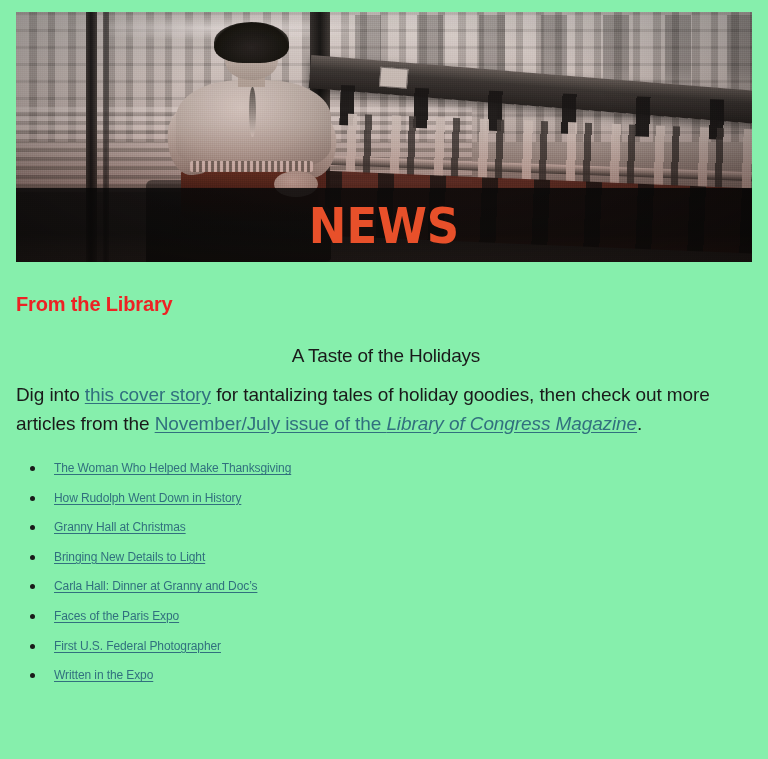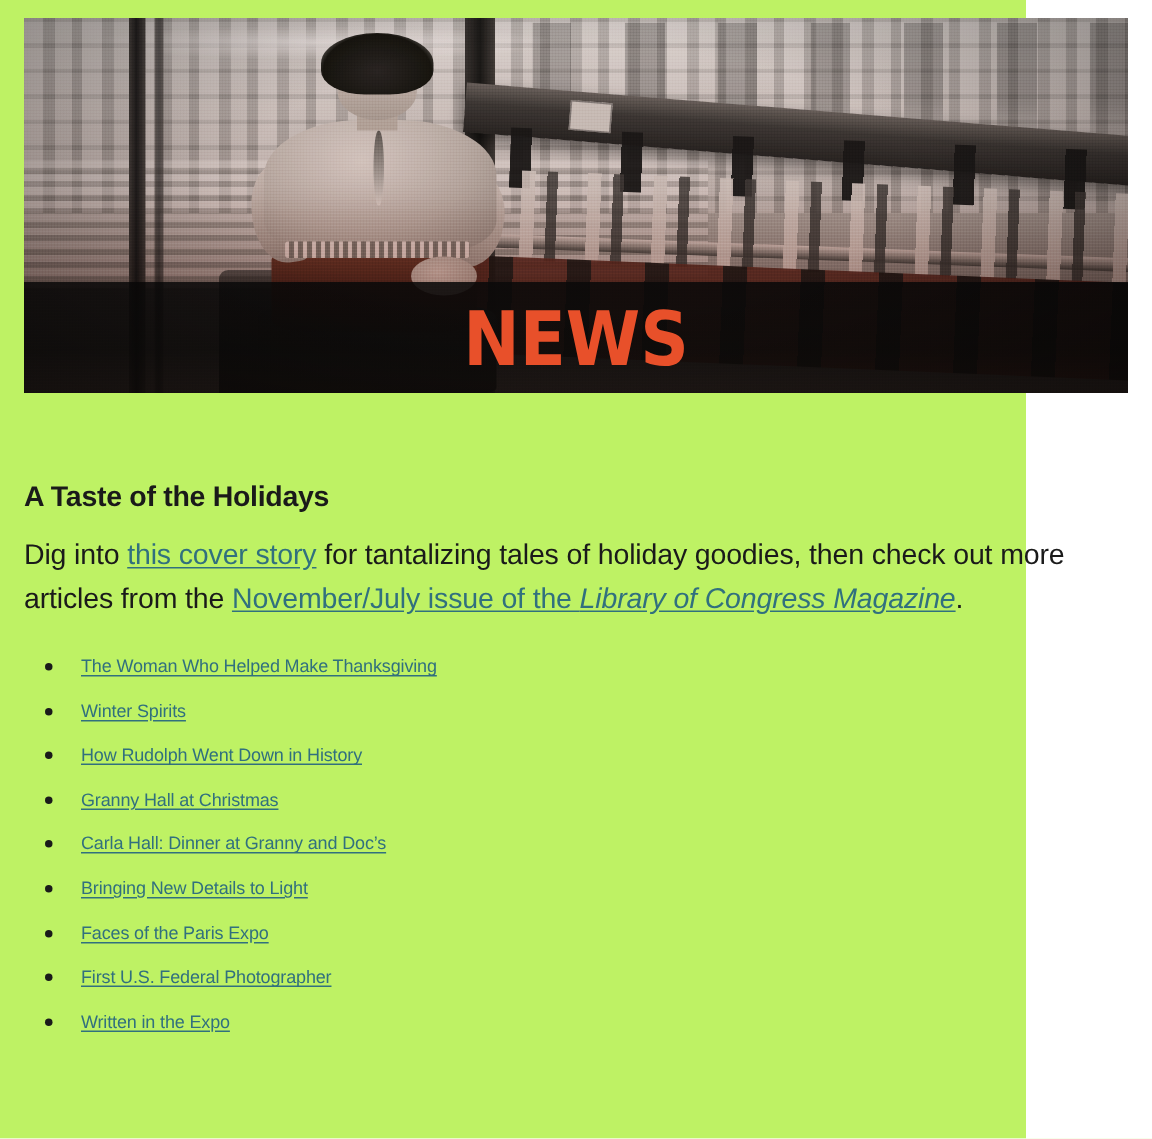--- a/index.html
+++ b/index.html
@@ -12,23 +12,23 @@
     width: 768px;
     height: 759px;
     font-family: "Liberation Sans", sans-serif;
     color: #1a1a1a;
     -webkit-font-smoothing: antialiased;
     overflow: hidden;
   }
 
   .page {
     position: relative;
-    width: 684px;
+    width: 768px;
     height: 759px;
-    background: #bef264;
+    background: #86efac;
   }
 
   
   .hero {
     position: absolute;
     left: 16px;
     top: 12px;
     width: 736px;
     height: 250px;
     overflow: hidden;
@@ -316,23 +316,24 @@
     line-height: 24px;
     font-weight: 700;
     color: #ed2224;
     letter-spacing: -.15px;
   }
 
   .subhead {
     margin: 28px 0 12px 0;
     font-size: 19px;
     line-height: 24px;
-    font-weight: 700;
+    font-weight: 400;
     color: #1a1a1a;
     letter-spacing: -.2px;
+    text-align: center;
   }
 
   .lede {
     margin: 7px 0 0 0;
     font-size: 19px;
     line-height: 29px;
     font-weight: 400;
     color: #1a1a1a;
     letter-spacing: -.1px;
   }
@@ -413,31 +414,31 @@
       <div class="photo-grain"></div>
       <div class="photo-band"></div>
       <div class="photo-vignette"></div>
     </div>
 
     <div class="hero-label">NEWS</div>
   </div>
 
   <div class="content">
 
+    <h2 class="kicker">From the Library</h2>
 
     <h3 class="subhead">A Taste of the Holidays</h3>
 
     <p class="lede"><span>Dig into </span><a class="tlink" href="#">this cover story</a><span> for tantalizing tales of holiday goodies, then check out more articles from the </span><a class="tlink" href="#"><span>November/July issue of the </span><span class="ital">Library of Congress Magazine</span></a><span>.</span></p>
 
     <ul class="link-list">
       <li><a class="tlink" href="#">The Woman Who Helped Make Thanksgiving</a></li>
-      <li><a class="tlink" href="#">Winter Spirits</a></li>
       <li><a class="tlink" href="#">How Rudolph Went Down in History</a></li>
       <li><a class="tlink" href="#">Granny Hall at Christmas</a></li>
+      <li><a class="tlink" href="#">Bringing New Details to Light</a></li>
       <li><a class="tlink" href="#">Carla Hall: Dinner at Granny and Doc’s</a></li>
-      <li><a class="tlink" href="#">Bringing New Details to Light</a></li>
       <li><a class="tlink" href="#">Faces of the Paris Expo</a></li>
       <li><a class="tlink" href="#">First U.S. Federal Photographer</a></li>
       <li><a class="tlink" href="#">Written in the Expo</a></li>
     </ul>
 
   </div>
 </div>
 
 </body></html>

